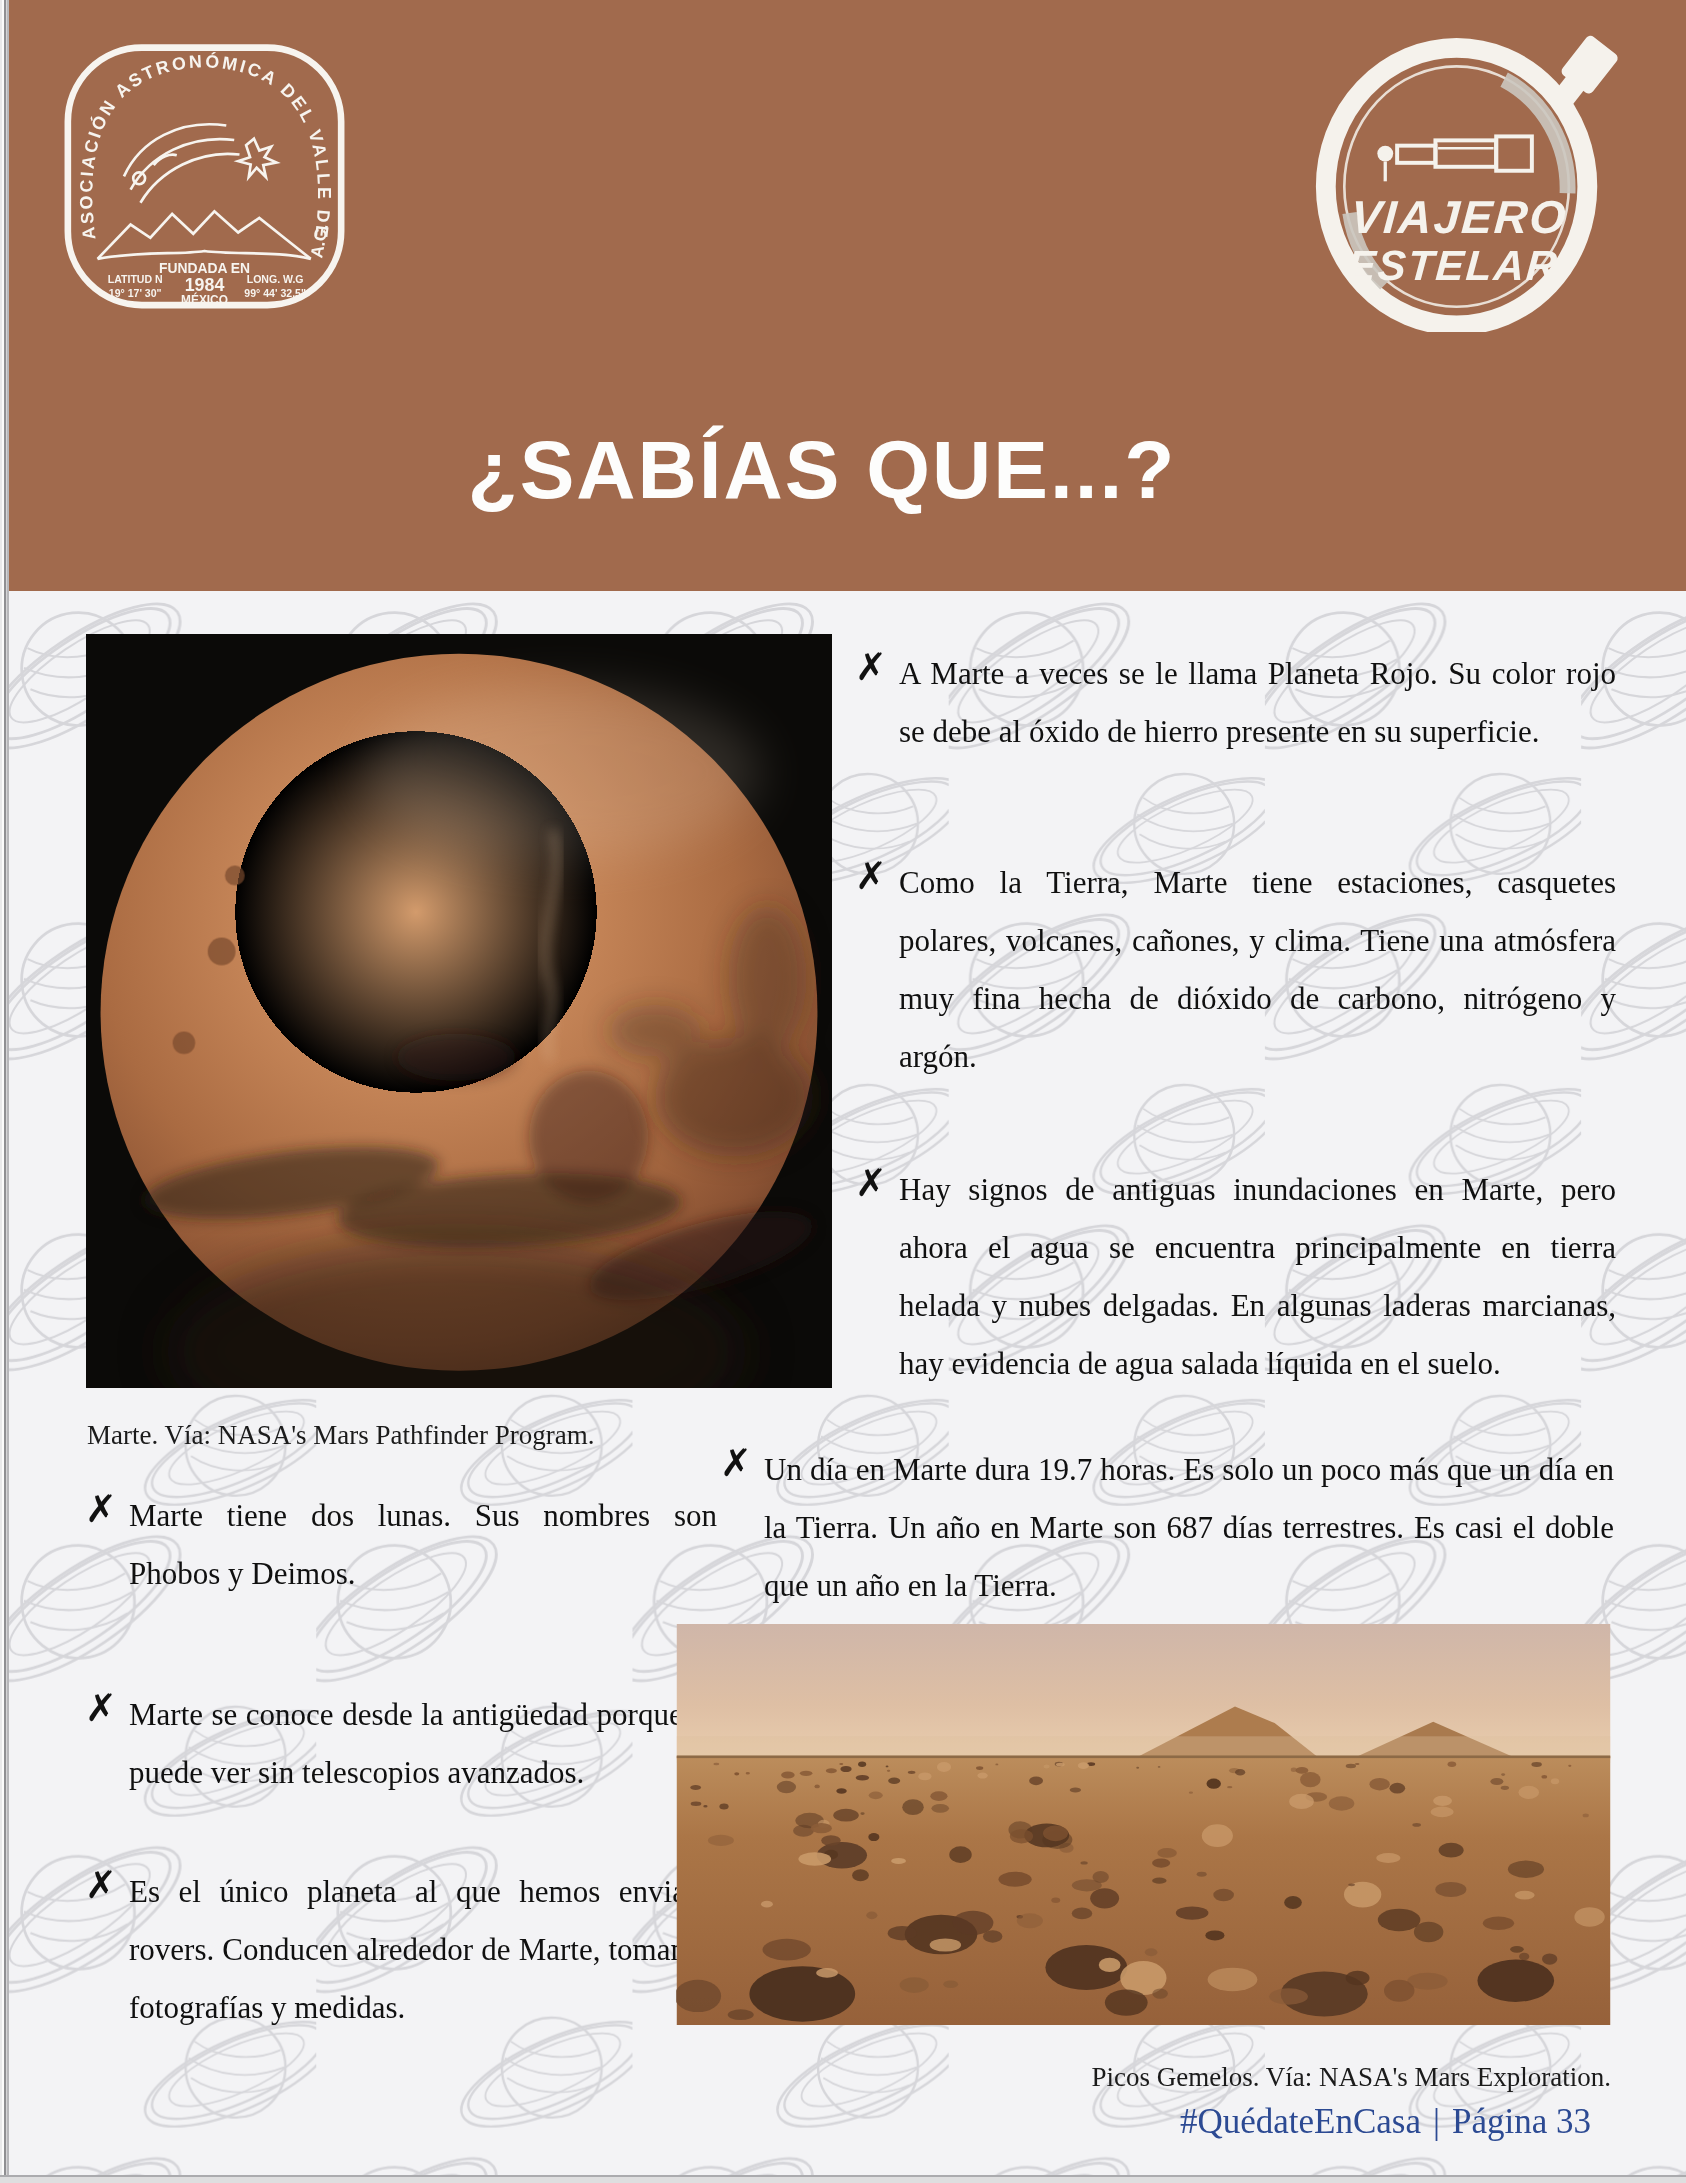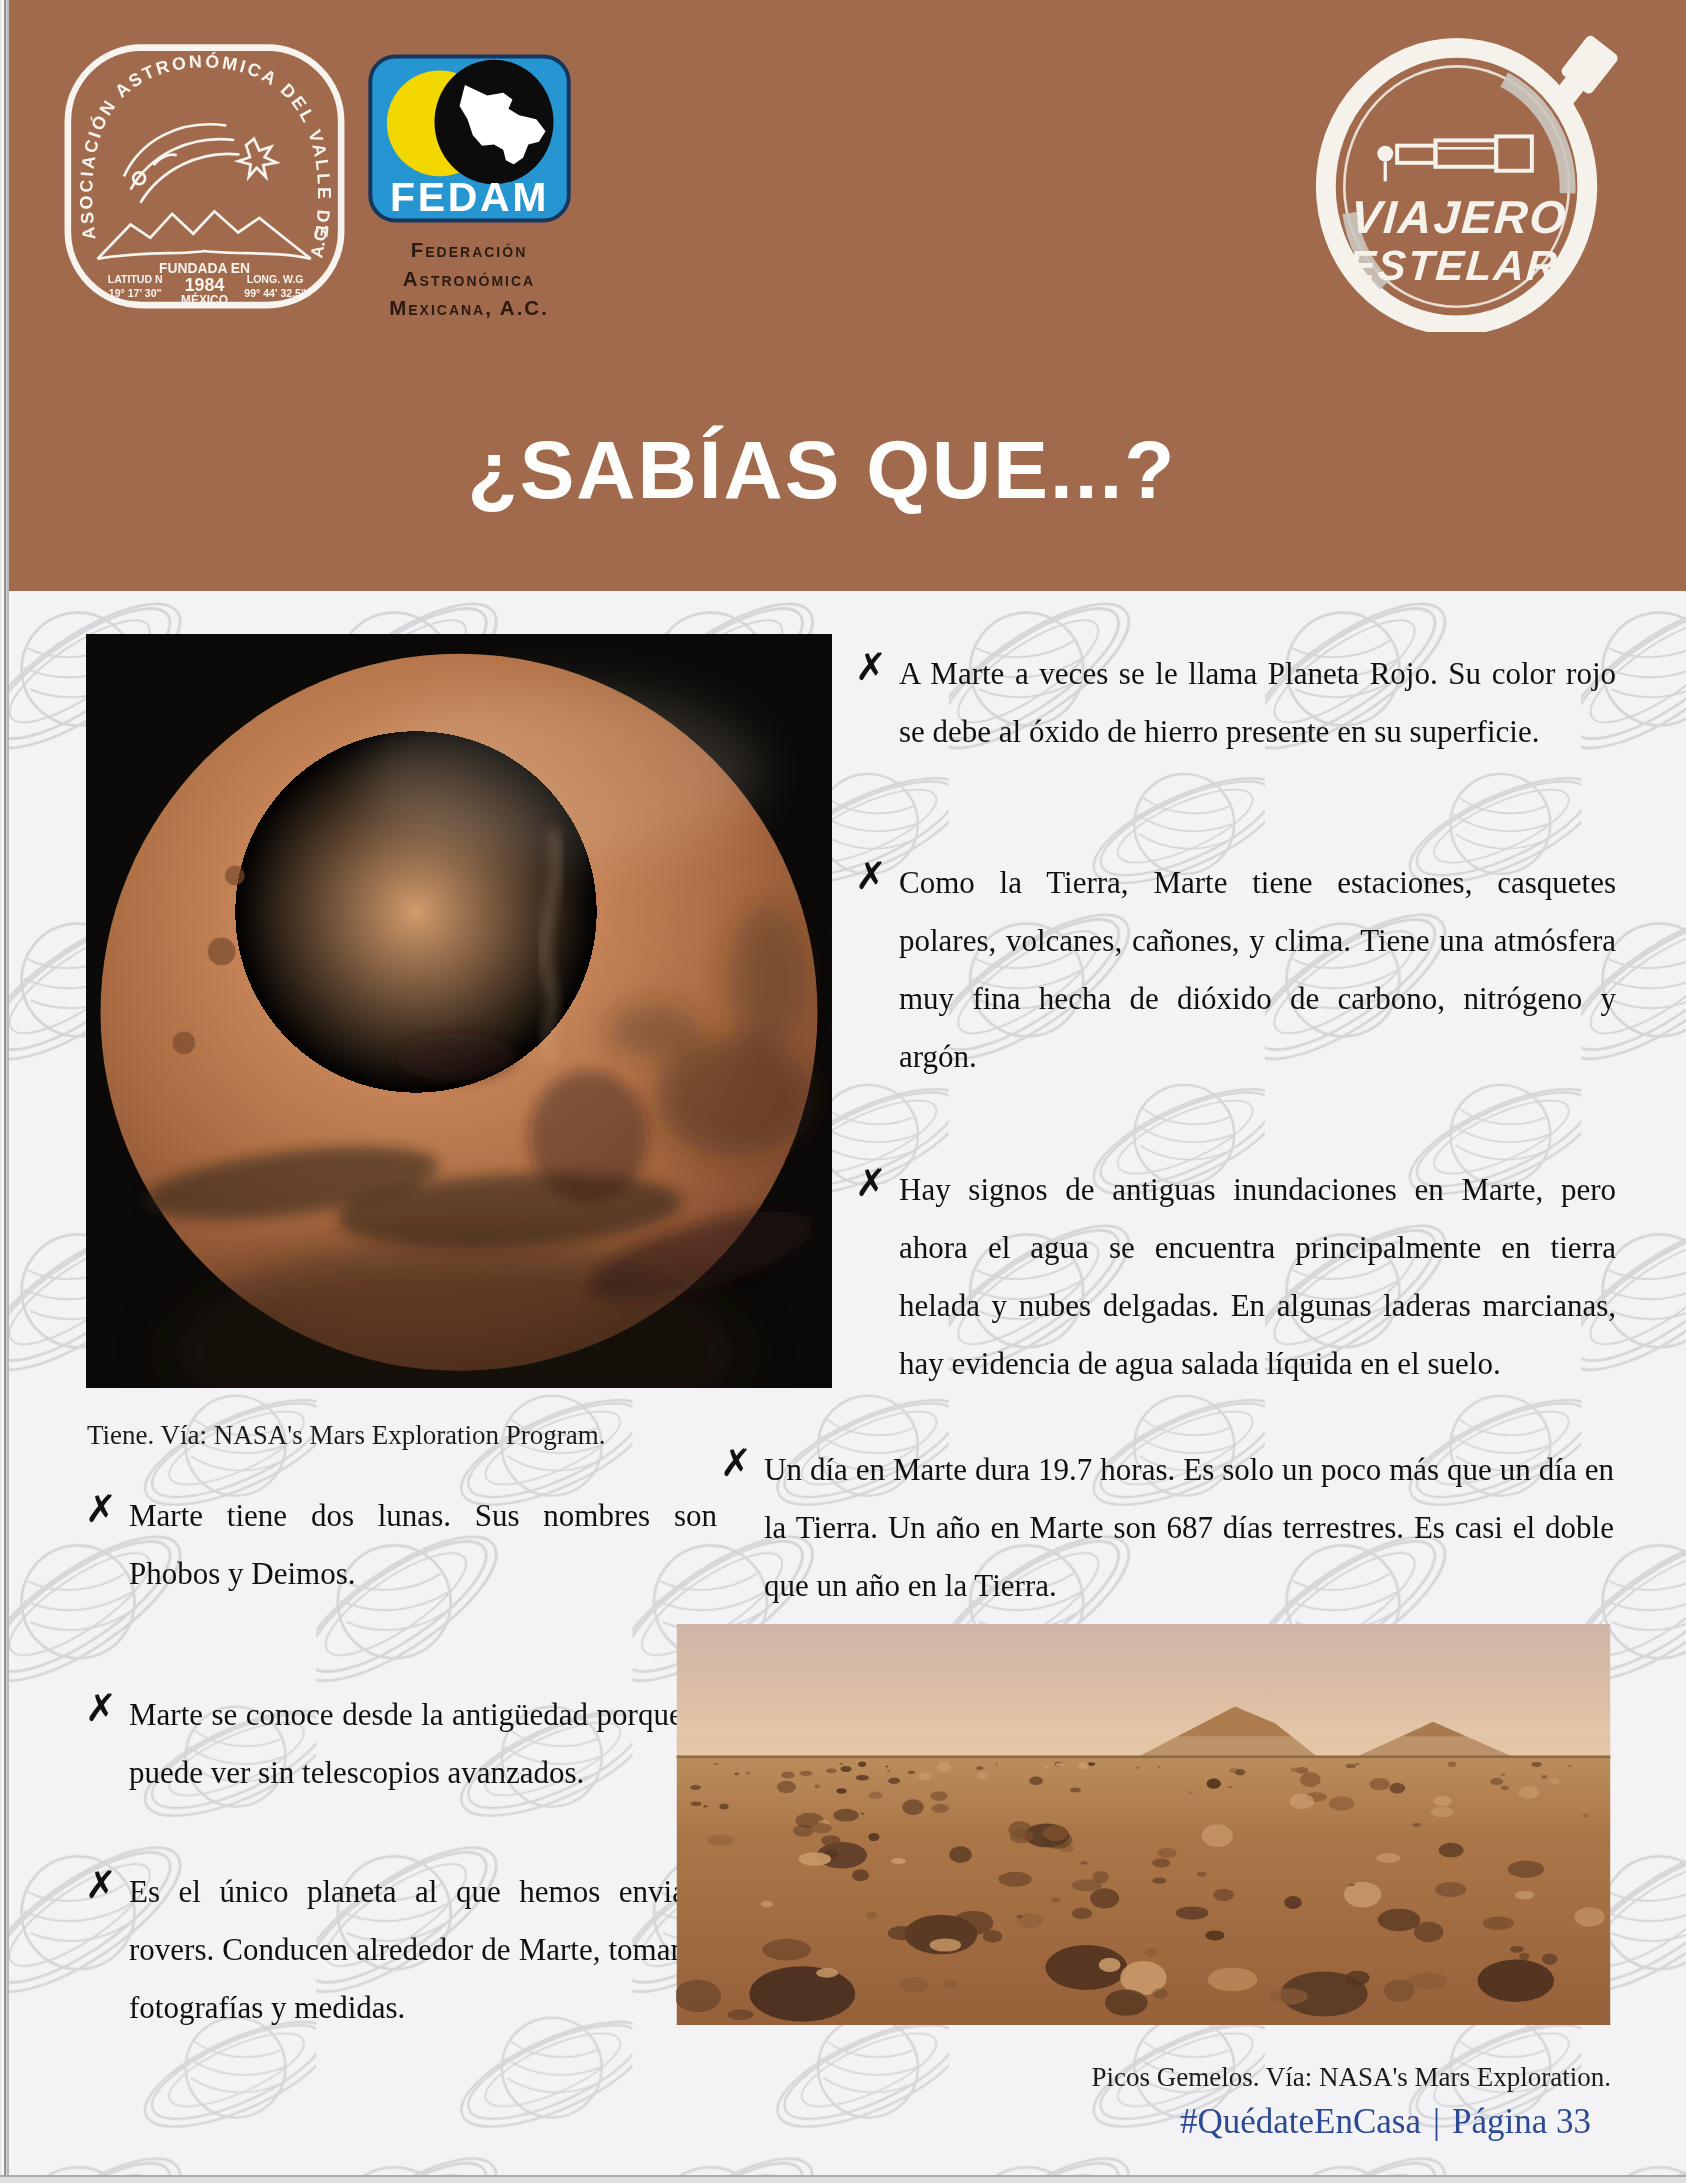--- a/index.html
+++ b/index.html
@@ -136,34 +136,20 @@
         <text x="217" y="352" font-size="21">FUNDADA EN</text>
         <text x="217" y="378" font-size="27">1984</text>
         <text x="217" y="398" font-size="18">MÉXICO</text>
         <text x="112" y="366" font-size="16">LATITUD N</text>
         <text x="112" y="388" font-size="16">19° 17' 30"</text>
         <text x="324" y="366" font-size="16">LONG. W.G</text>
         <text x="324" y="388" font-size="16">99° 44' 32.5"</text>
       </g>
     </svg>
 
-    <div class="fedam-logo">
-      <svg width="205" height="171" viewBox="0 0 310 258">
-        <rect x="5" y="5" width="300" height="248" rx="38" fill="#2596d1" stroke="#16365e" stroke-width="6"></rect>
-        <circle cx="110" cy="106" r="80" fill="#f2d800"></circle>
-        <ellipse cx="192" cy="104" rx="90" ry="94" fill="#0c0c0c"></ellipse>
-        <path fill="#ffffff" d="M 148,48 l 34,16 24,-4 14,10 -6,14 16,10 26,6 14,18 -10,16 -16,4 -8,20 -14,10 -12,-6 -4,-16 -14,-8 -18,2 -14,-16 -8,-24 -12,-20 z"></path>
-        <text x="155" y="238" text-anchor="middle" font-size="62" font-weight="bold" fill="#ffffff" letter-spacing="4">FEDAM</text>
-      </svg>
-      <div class="fedam-caption">
-        <div>Federación</div>
-        <div>Astronómica</div>
-        <div>Mexicana, A.C.</div>
-      </div>
-    </div>
 
     <svg class="viajero-logo" width="317" height="304" viewBox="0 0 480 460">
       <g transform="rotate(38 408 78)">
         <rect x="382" y="10" width="58" height="74" rx="8" fill="#f5f2ec"></rect>
         <rect x="394" y="80" width="34" height="46" fill="#f5f2ec"></rect>
       </g>
       <ellipse cx="228" cy="240" rx="198" ry="210" fill="none" stroke="#f5f2ec" stroke-width="30"></ellipse>
       <ellipse cx="228" cy="240" rx="170" ry="182" fill="none" stroke="#f5f2ec" stroke-width="4" opacity="0.85"></ellipse>
       <path d="M 300,78 A 172,184 0 0 1 396,250" fill="none" stroke="#cbc6bf" stroke-width="24" opacity="0.9"></path>
       <path d="M 120,388 A 172,184 0 0 1 66,280" fill="none" stroke="#cbc6bf" stroke-width="22" opacity="0.9"></path>
@@ -232,21 +218,21 @@
         <circle cx="205" cy="480" r="21"></circle>
         <circle cx="148" cy="618" r="17"></circle>
       </g>
 
       <path d="M 700,300 C 720,380 680,450 700,520 C 715,570 690,600 700,640" fill="none" stroke="#e3b astro" stroke-width="0"></path>
       <path d="M 705,295 C 725,380 678,450 700,520 C 716,572 688,602 702,645" fill="none" stroke="#e0b astro" stroke-width="0"></path>
       <path d="M 706,296 C 726,380 678,452 700,522 C 716,574 688,604 702,646" fill="none" stroke="#e6c09a" stroke-width="7" opacity="0.6" filter="url(#blurS)"></path>
     </svg>
   </div>
 
-  <p class="caption caption-globe">Tiene. Vía: NASA's Mars Exploration Program.</p>
+  <p class="caption caption-globe">Marte. Vía: NASA's Mars Pathfinder Program.</p>
 
   <ul class="bullets bullets-right">
     <li class="bullet bullet1">
       <span class="marker">✗</span>
       <div class="btext">A Marte a veces se le llama Planeta Rojo. Su color rojo se debe al óxido de hierro presente en su superficie.</div>
     </li>
     <li class="bullet bullet2">
       <span class="marker">✗</span>
       <div class="btext">Como la Tierra, Marte tiene estaciones, casquetes polares, volcanes, cañones, y clima. Tiene una atmósfera muy fina hecha de dióxido de carbono, nitrógeno y argón.</div>
     </li>

